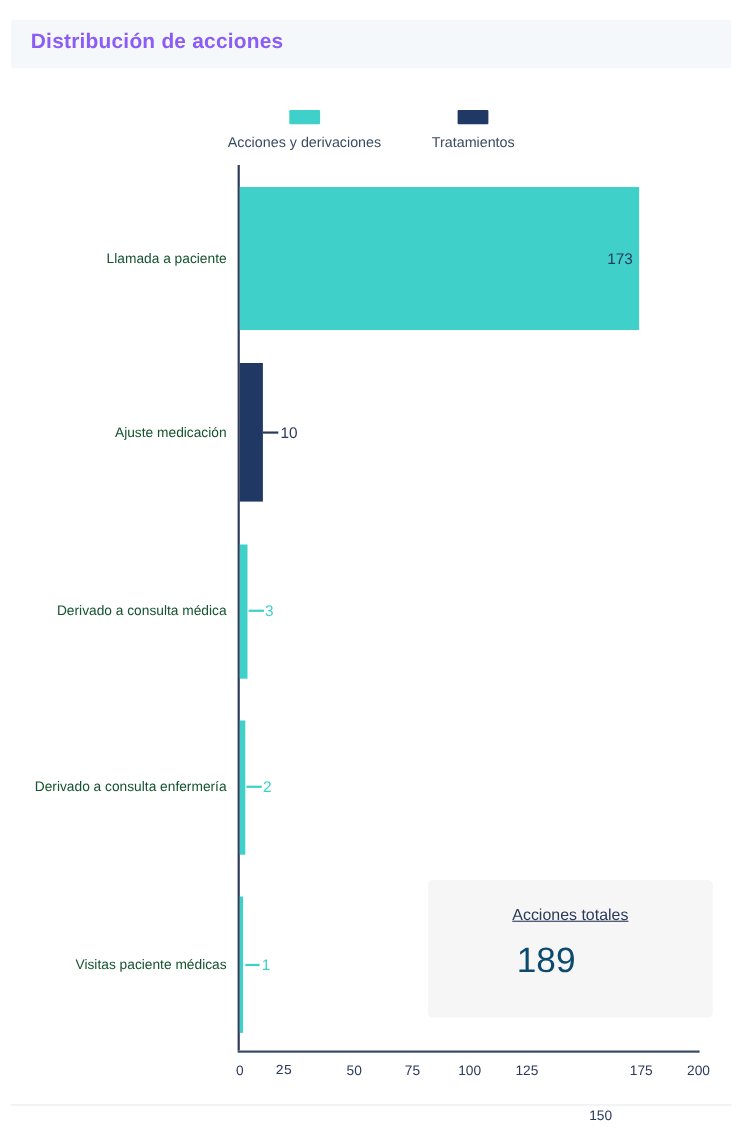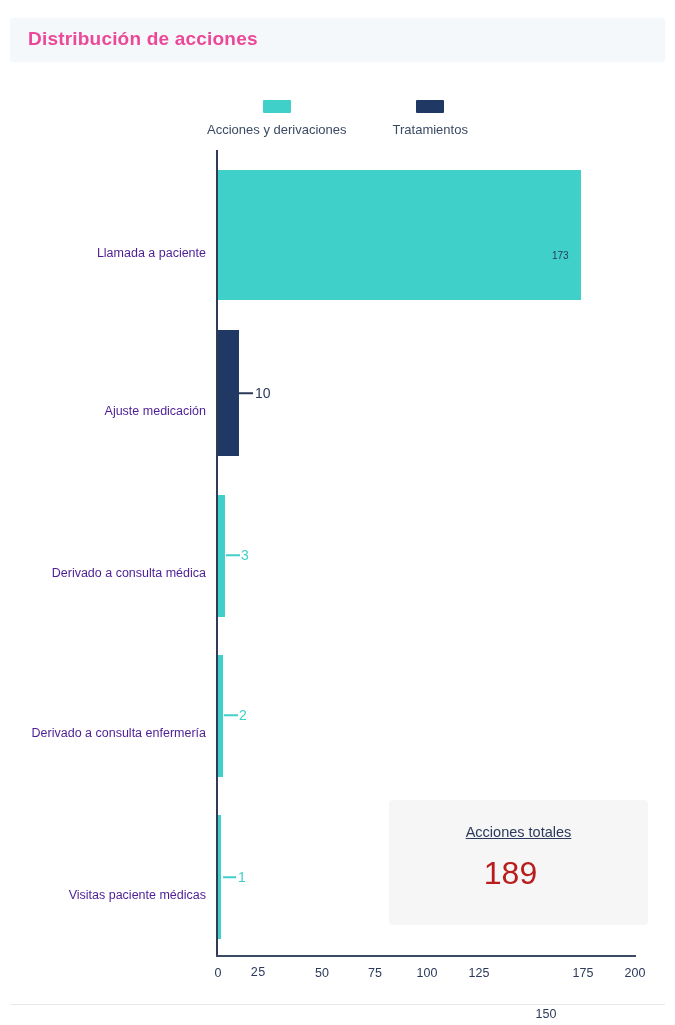--- a/index.html
+++ b/index.html
@@ -30,21 +30,21 @@
     height: 44px;
     background: #f5f8fa;
     border-radius: 3px;
   }
   .title-text {
     position: absolute;
     left: 28px;
     top: 28px;
     font-size: 19px;
     font-weight: bold;
-    color: #ec4899;
+    color: #8b5cf6;
     letter-spacing: 0.2px;
   }
 
   .legend {
     position: absolute;
     top: 100px;
     left: 0;
     width: 675px;
     display: flex;
     justify-content: center;
@@ -84,42 +84,40 @@
     height: 805px;
     background: #2f3b57;
   }
 
   .cat-label {
     position: absolute;
     right: 0;
     width: 200px;
     text-align: right;
     font-size: 12.5px;
-    color: #4c1d95;
-    transform: translateY(-50%);
-    margin-top: 18px;
+    color: #14532d;
+    transform: translateY(-50%);
   }
   .cat-label-wrap {
     position: absolute;
     left: 0;
     width: 206px;
     height: 0;
   }
 
   .bar {
     position: absolute;
     left: 218px;
     border-radius: 0;
   }
 
   .value-inside {
     position: absolute;
-    font-size: 10px;
-    transform: translateY(-50%);
-    margin-top: 20px;
+    font-size: 14px;
+    transform: translateY(-50%);
   }
 
   .value-outside {
     position: absolute;
     font-size: 14px;
     transform: translateY(-50%);
     white-space: nowrap;
   }
   .leader {
     position: absolute;
@@ -159,25 +157,25 @@
     left: 389px;
     width: 259px;
     text-align: center;
     font-size: 14.5px;
     color: #2b3a5b;
     text-decoration: underline;
   }
   .totals-value {
     position: absolute;
     top: 855px;
-    left: 381px;
+    left: 367px;
     width: 259px;
     text-align: center;
     font-size: 32px;
-    color: #b91c1c;
+    color: #0c4a6e;
   }
 
   .bottom-rule {
     position: absolute;
     left: 10px;
     top: 1004px;
     width: 655px;
     height: 1px;
     background: #e6eaee;
   }

